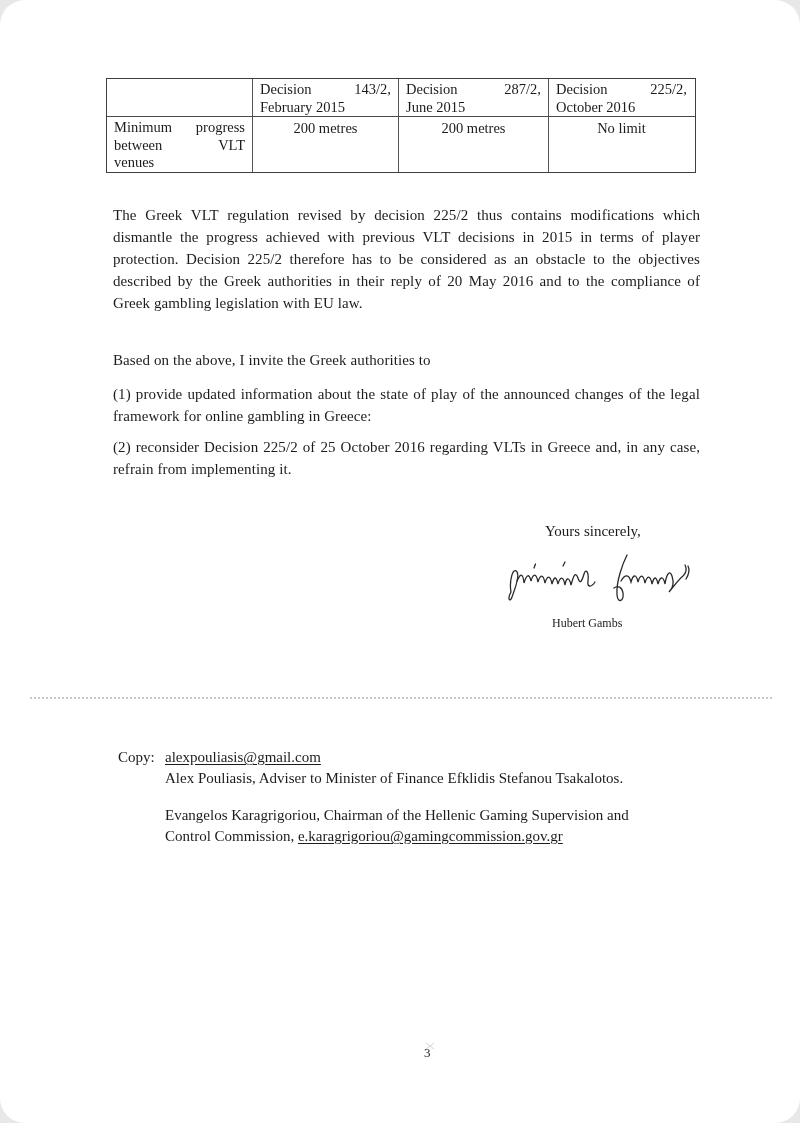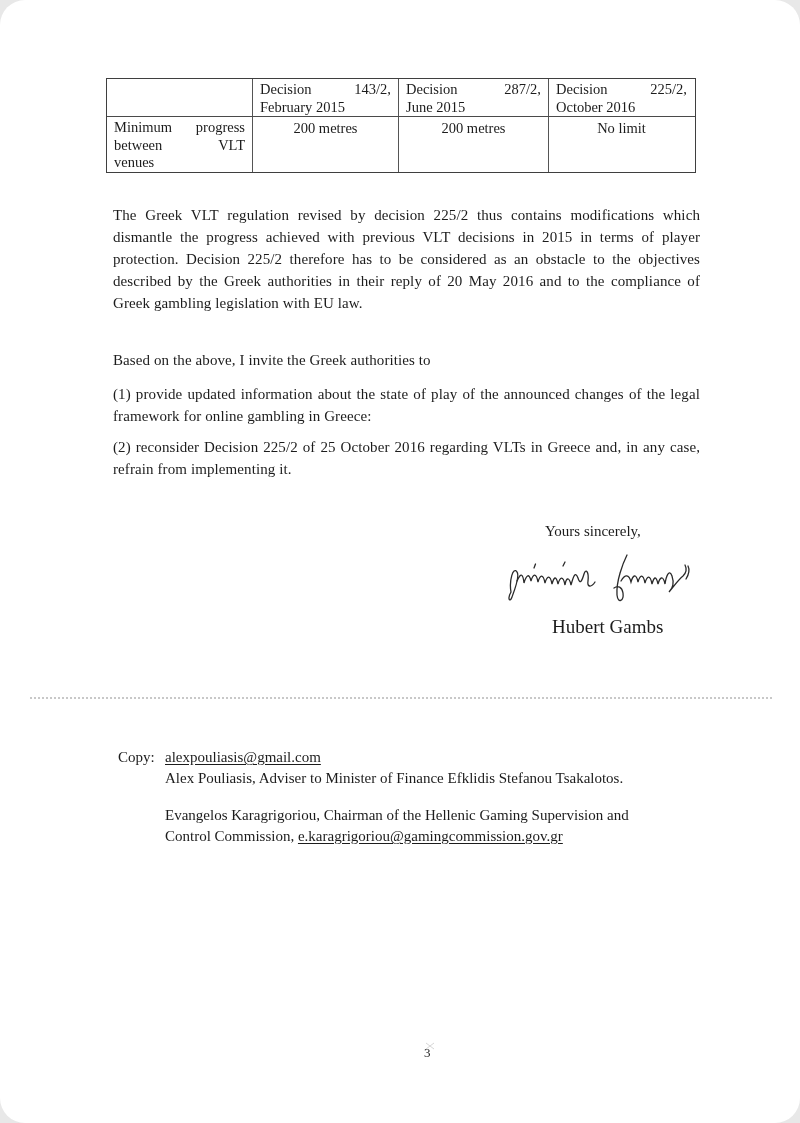--- a/index.html
+++ b/index.html
@@ -42,21 +42,21 @@
     width: 587px;
     font-size: 15px;
     line-height: 22px;
     text-align: justify;
     letter-spacing: 0.1px;
   }
   .single { text-align: center; width: auto; }
   
   .salutation { position: absolute; left: 545px; top: 523px; font-size: 15px; }
   .signature-wrap { position: absolute; left: 503px; top: 551px; width: 192px; height: 58px; }
-  .signatory { position: absolute; left: 552px; top: 616px; font-size: 19px; }
+  .signatory { position: absolute; left: 552px; top: 616px; font-size: 12px; }
   
   .dots-separator {
     position: absolute;
     left: 30px;
     top: 697px;
     width: 742px;
     height: 0;
     border-top: 2px dotted #9c9c9c;
     opacity: 0.55;
   }

